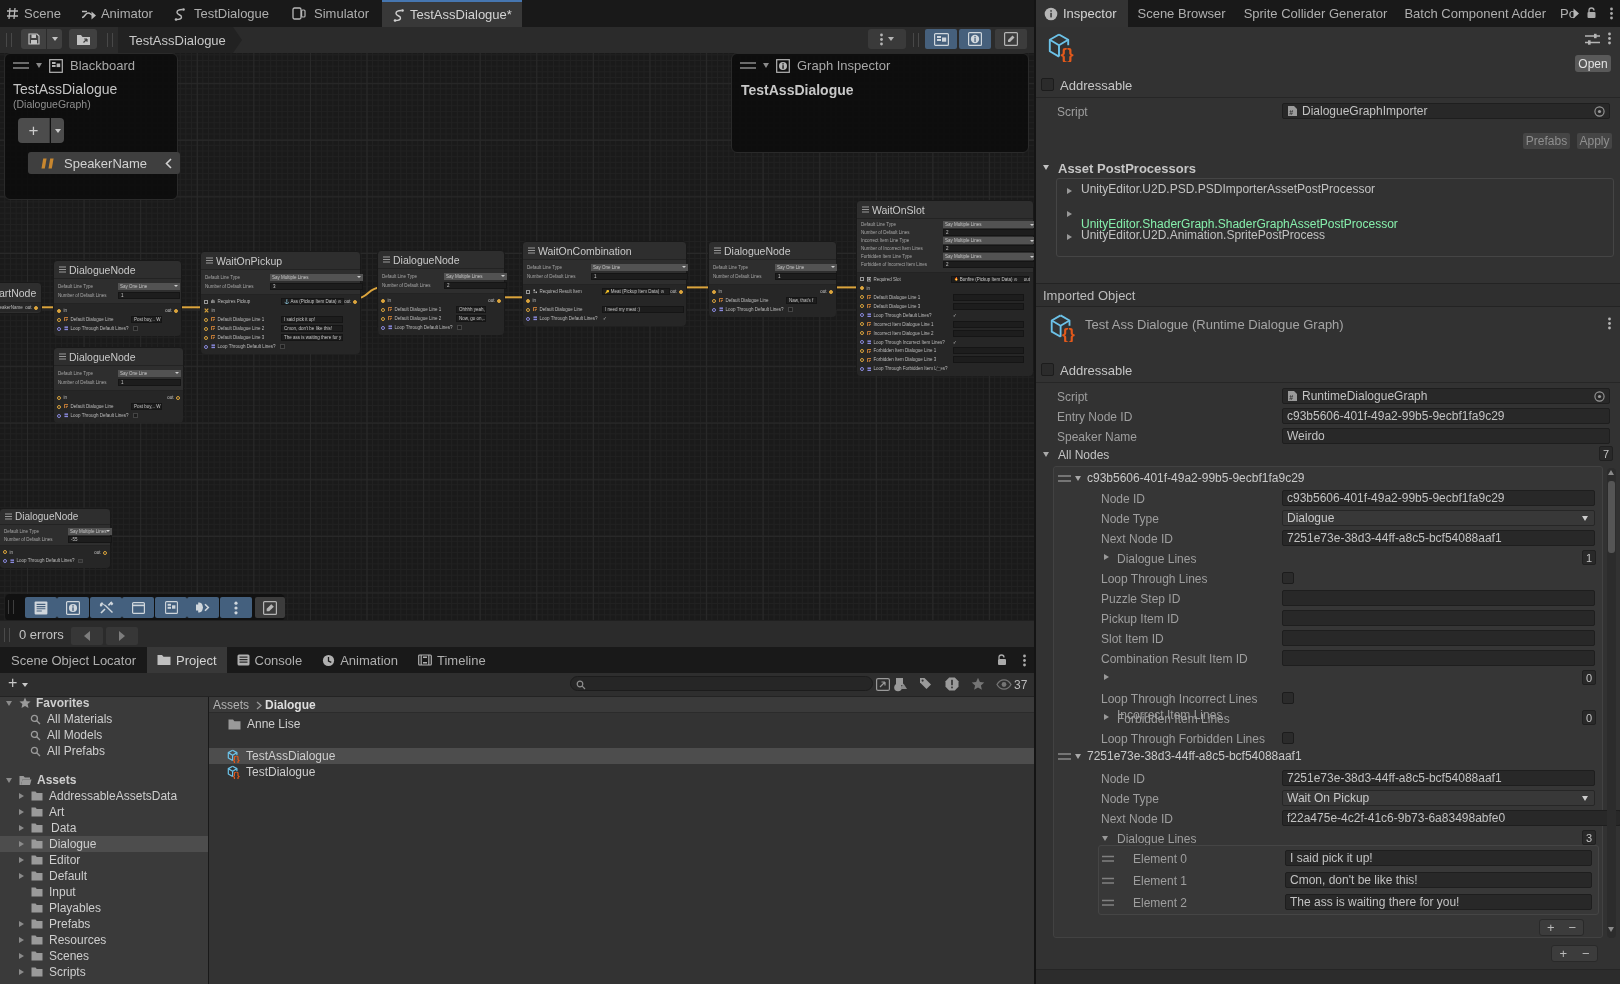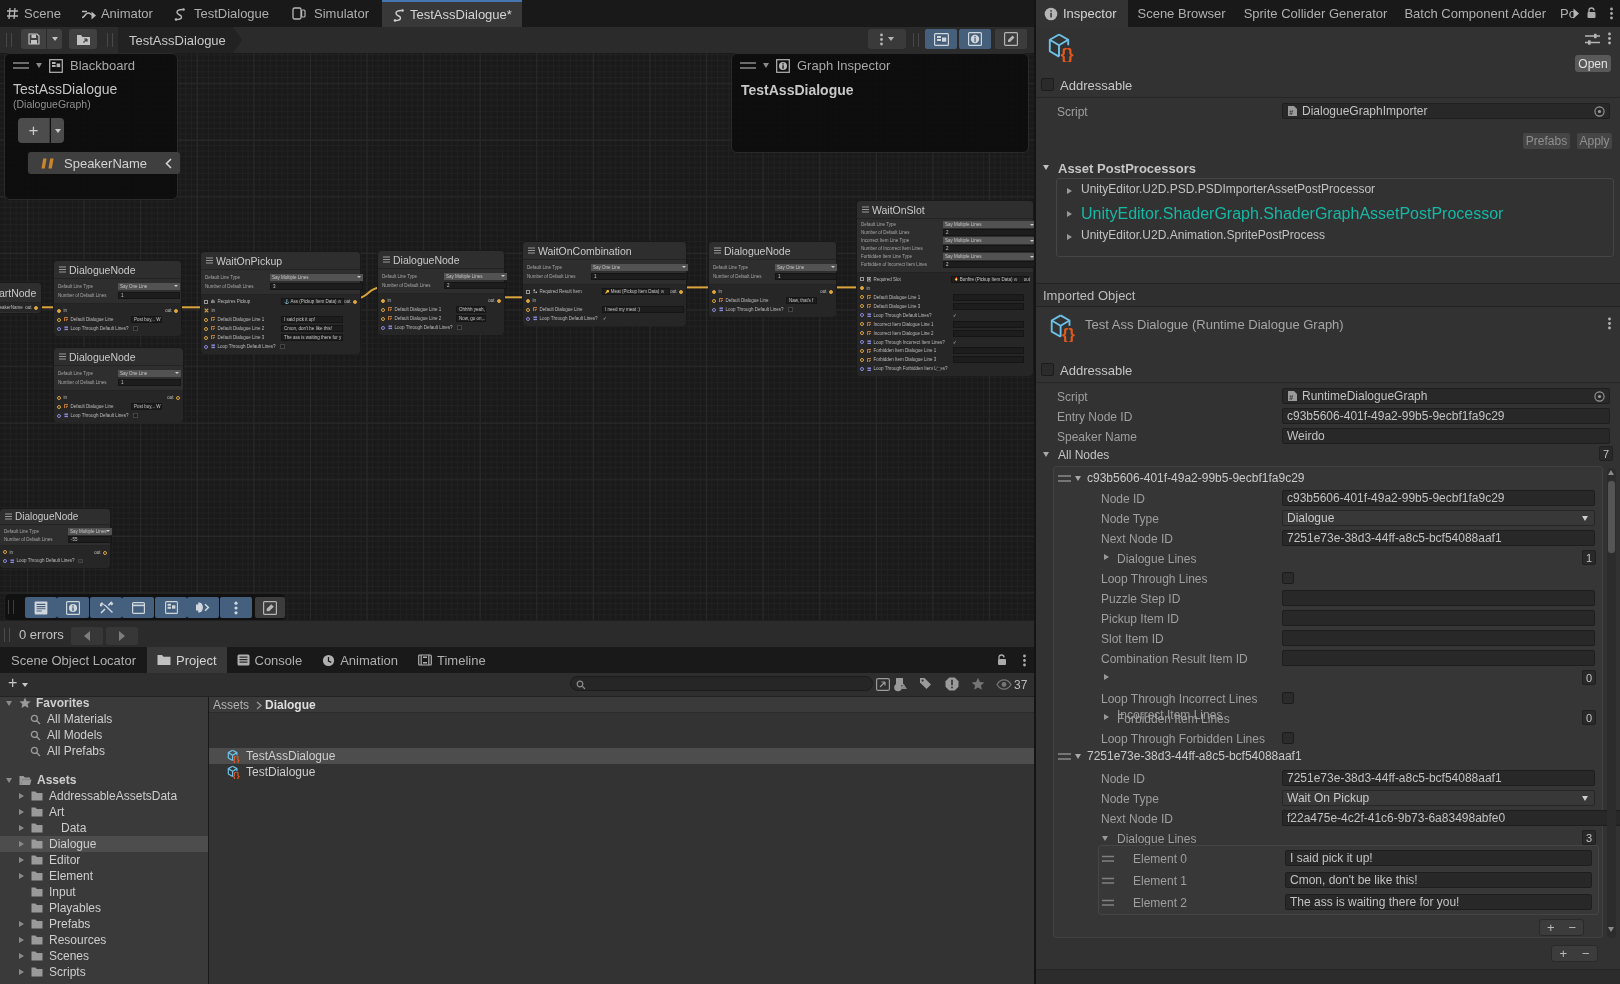--- a/index.html
+++ b/index.html
@@ -884,42 +884,42 @@
       <svg style="margin-left:7px;" width="12" height="10" viewBox="0 0 12 10">
         <path d="M0.5 0.5h4l1.3 1.6h5.7v7.4H0.5z" fill="#9a9a9a"></path>
       </svg>
       <span style="margin-left:6px;">Art</span>
     </div>
   <div class="trow" style="top:123px;">
       <span class="arr" style="margin-left:19px;"></span>
       <svg style="margin-left:7px;" width="12" height="10" viewBox="0 0 12 10">
         <path d="M0.5 0.5h4l1.3 1.6h5.7v7.4H0.5z" fill="#9a9a9a"></path>
       </svg>
-      <span style="margin-left:18px;">Data</span>
+      <span style="margin-left:8px;">Data</span>
     </div>
   <div class="trow" style="top:139px;background:#4d4d4d;">
       <span class="arr" style="margin-left:19px;"></span>
       <svg style="margin-left:7px;" width="12" height="10" viewBox="0 0 12 10">
         <path d="M0.5 0.5h4l1.3 1.6h5.7v7.4H0.5z" fill="#9a9a9a"></path>
       </svg>
       <span style="margin-left:6px;">Dialogue</span>
     </div>
   <div class="trow" style="top:155px;">
       <span class="arr" style="margin-left:19px;"></span>
       <svg style="margin-left:7px;" width="12" height="10" viewBox="0 0 12 10">
         <path d="M0.5 0.5h4l1.3 1.6h5.7v7.4H0.5z" fill="#9a9a9a"></path>
       </svg>
       <span style="margin-left:6px;">Editor</span>
     </div>
   <div class="trow" style="top:171px;">
       <span class="arr" style="margin-left:19px;"></span>
       <svg style="margin-left:7px;" width="12" height="10" viewBox="0 0 12 10">
         <path d="M0.5 0.5h4l1.3 1.6h5.7v7.4H0.5z" fill="#9a9a9a"></path>
       </svg>
-      <span style="margin-left:6px;">Element</span>
+      <span style="margin-left:6px;">Default</span>
     </div>
   <div class="trow" style="top:187px;">
       <svg style="margin-left:31px;" width="12" height="10" viewBox="0 0 12 10">
         <path d="M0.5 0.5h4l1.3 1.6h5.7v7.4H0.5z" fill="#9a9a9a"></path>
       </svg>
       <span style="margin-left:6px;">Input</span>
     </div>
   <div class="trow" style="top:203px;">
       <svg style="margin-left:31px;" width="12" height="10" viewBox="0 0 12 10">
         <path d="M0.5 0.5h4l1.3 1.6h5.7v7.4H0.5z" fill="#9a9a9a"></path>
@@ -956,20 +956,26 @@
     </div>
 </div>
 <div id="plist">
   <div style="position:absolute;left:0;top:0;width:825px;height:16px;background:#3a3a3a;border-bottom:1px solid #2b2b2b;">
     <span style="position:absolute;left:4px;top:1px;color:#b2b2b2;">Assets</span>
     <svg style="position:absolute;left:47px;top:4px;" width="6" height="9" viewBox="0 0 6 9">
         <path d="M1 1l4 3.5L1 8" stroke="#9a9a9a" stroke-width="1.3" fill="none"></path>
       </svg>
     <b style="position:absolute;left:56px;top:1px;color:#dedede;">Dialogue</b>
   </div>
+  <div class="trow" style="top:19px;">
+      <svg style="margin-left:19px;" width="13" height="11" viewBox="0 0 13 11">
+        <path d="M0.5 0.5h4.5l1.4 1.8h6.1v8.2H0.5z" fill="#9a9a9a"></path>
+      </svg>
+      <span style="margin-left:6px;">Anne Lise</span>
+    </div>
   <div class="trow" style="top:51px;background:#4d4d4d;width:825px;">
       <svg style="margin-left:18px;" width="14" height="14" viewBox="0 0 30 30">
         <g stroke="#6cc2e8" stroke-width="2.6" fill="none" stroke-linejoin="round">
           <path d="M12 2.5 2.8 7.8v11.5L12 24.6"></path>
           <path d="M12 2.5l9.2 5.3v5.5"></path>
           <path d="M2.8 7.8 12 13.2l9.2-5.4"></path>
           <path d="M12 13.2V24.6"></path>
         </g>
         <text x="12.5" y="29" font-size="19" font-weight="bold" fill="#e2591b" font-family="Liberation Sans">{}</text>
       </svg>
@@ -1051,21 +1057,21 @@
   </div>
   <div style="position:absolute;left:487px;top:133px;width:47px;height:16px;background:#454545;border-radius:2px;color:#8f8f8f;font-size:12px;display:flex;align-items:center;justify-content:center;">Prefabs</div>
   <div style="position:absolute;left:541px;top:133px;width:35px;height:16px;background:#454545;border-radius:2px;color:#8f8f8f;font-size:12px;display:flex;align-items:center;justify-content:center;">Apply</div>
 
   <span class="arrd" style="position:absolute;left:7px;top:165px;border-top-color:#c2c2c2;"></span>
   <div style="position:absolute;left:22px;top:161px;font-size:13px;font-weight:bold;color:#c6c6c6;">Asset PostProcessors</div>
   <div style="position:absolute;left:20px;top:178px;width:558px;height:79px;border:1px solid #454545;border-radius:3px;text-align:right;">
     <span class="arr" style="position:absolute;left:10px;top:9px;border-left-color:#999;"></span>
       <span style="position:absolute;left:24px;top:3px;font-size:12px;color:#c2c2c2;">UnityEditor.U2D.PSD.PSDImporterAssetPostProcessor</span>
     <span class="arr" style="position:absolute;left:10px;top:32px;border-left-color:#999;"></span>
-      <span style="position:absolute;left:24px;top:26px;font-size:16px;color:#14b8a6;">UnityEditor.ShaderGraph.ShaderGraphAssetPostProcessor</span>
+      <span style="position:absolute;left:24px;top:38px;font-size:12px;color:#86efac;">UnityEditor.ShaderGraph.ShaderGraphAssetPostProcessor</span>
     <span class="arr" style="position:absolute;left:10px;top:55px;border-left-color:#999;"></span>
       <span style="position:absolute;left:24px;top:49px;font-size:12px;color:#c2c2c2;">UnityEditor.U2D.Animation.SpritePostProcess</span>
   </div>
 
   <div style="position:absolute;left:0;top:283px;width:586px;height:24px;background:#2f2f2f;border-top:1px solid #232323;border-bottom:1px solid #232323;">
     <span style="position:absolute;left:7px;top:4px;font-size:13px;color:#bdbdbd;">Imported Object</span>
   </div>
 
   <svg style="position:absolute;left:13px;top:313px;" width="29" height="29" viewBox="0 0 30 30">
       <g stroke="#6cc2e8" stroke-width="1.9" fill="none" stroke-linejoin="round">

